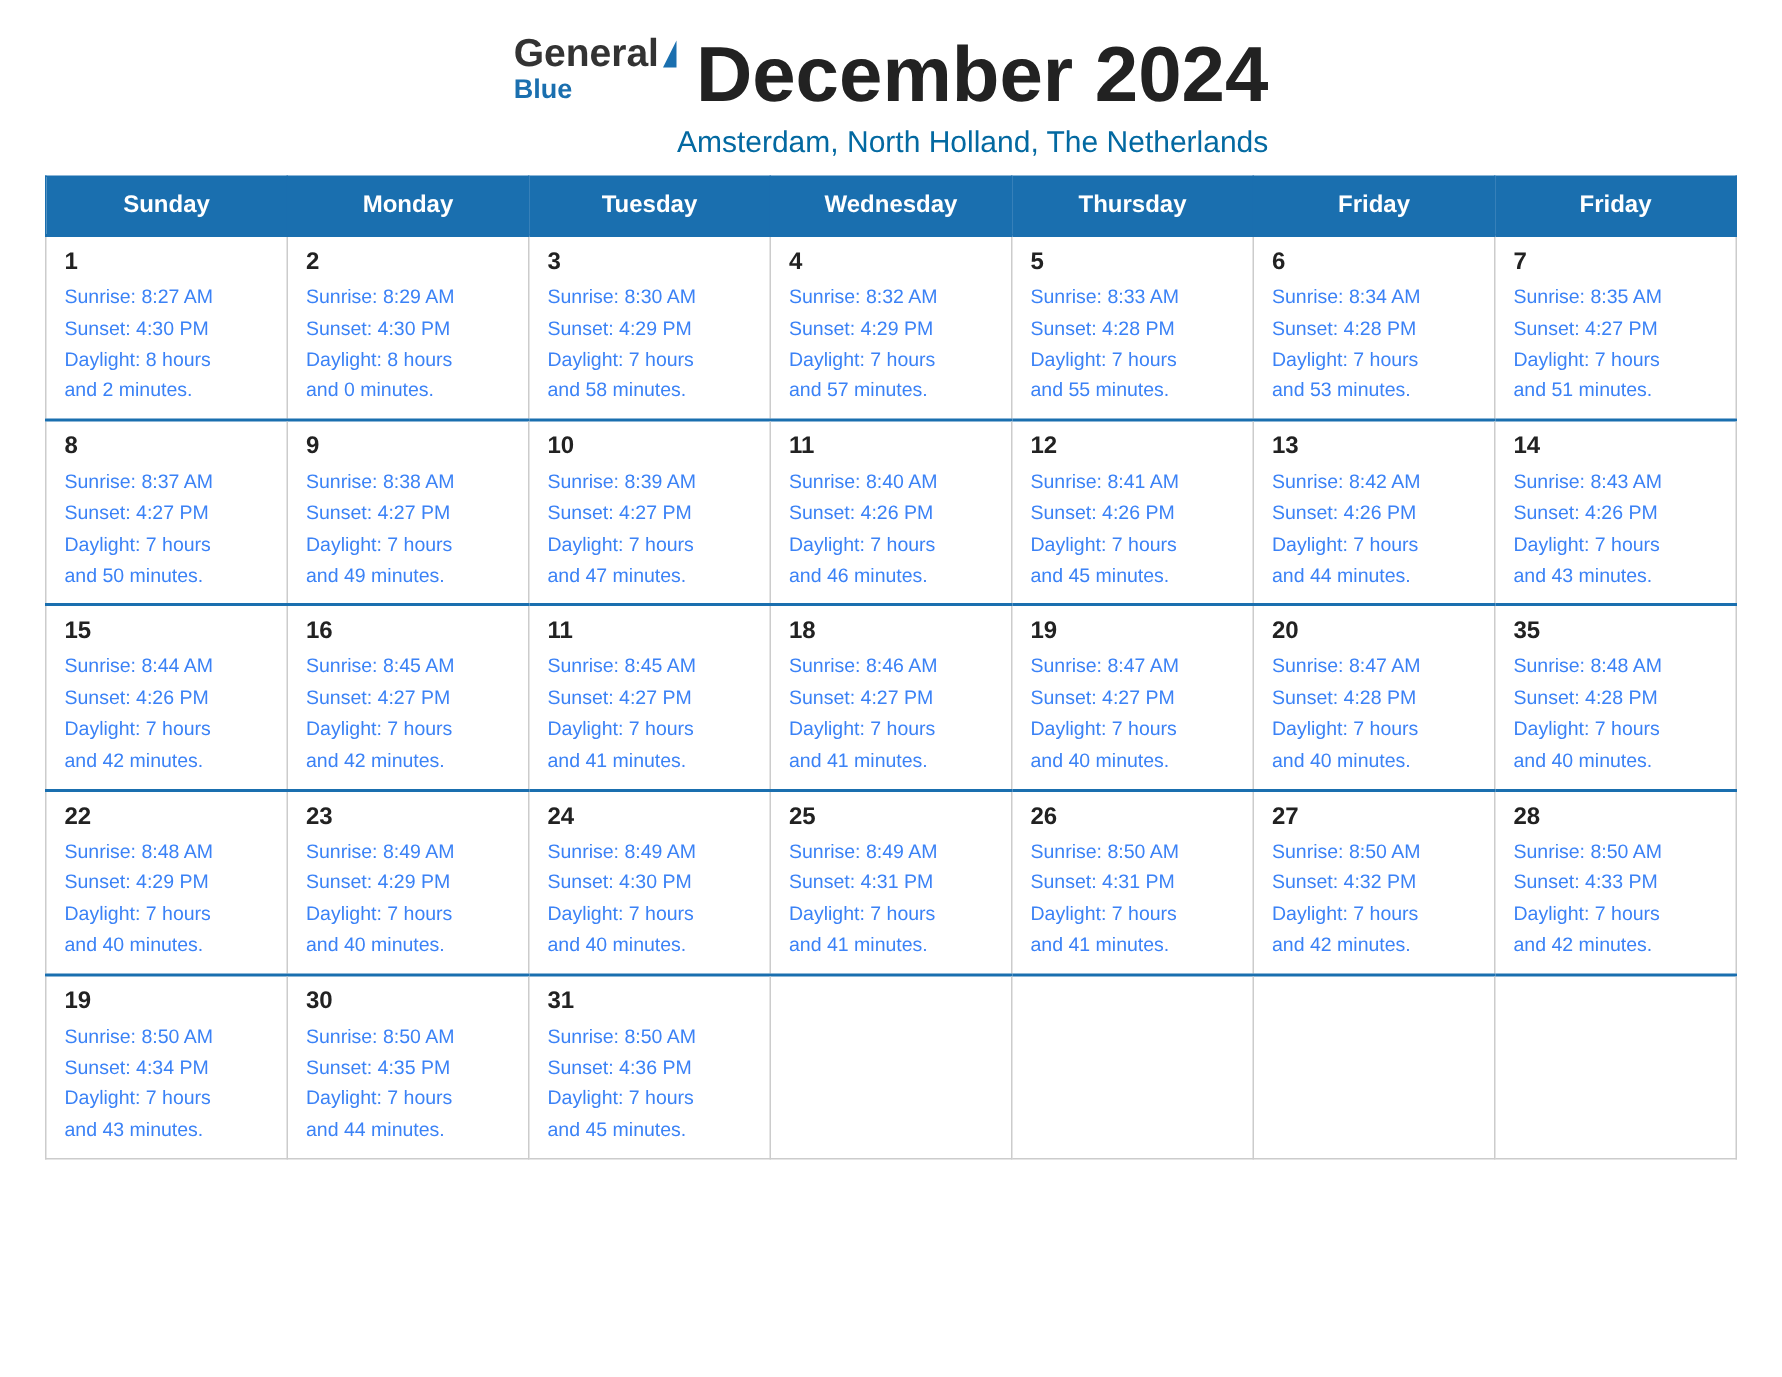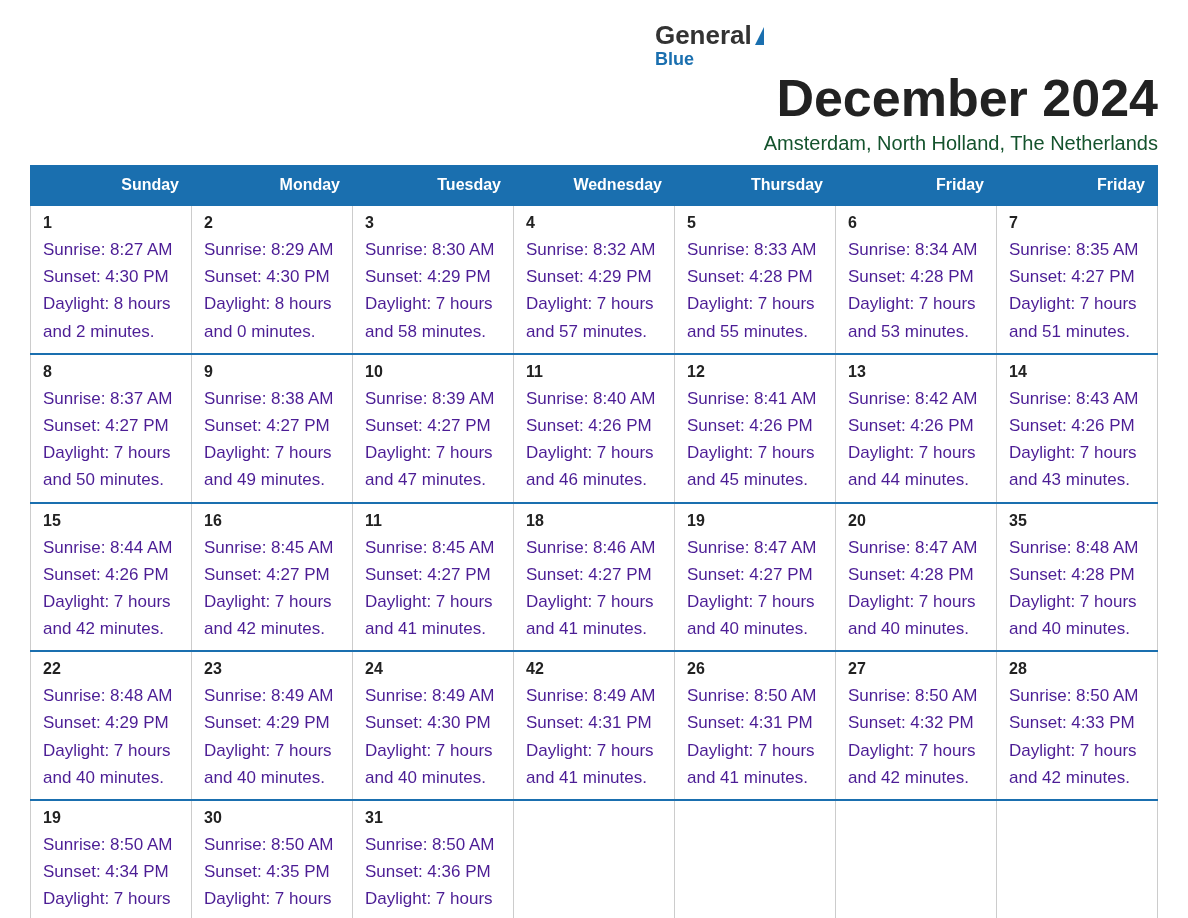--- a/index.html
+++ b/index.html
@@ -6,55 +6,54 @@
     body {
       font-family: Arial, sans-serif;
       background: #fff;
       width: 1188px;
       min-height: 918px;
       padding: 20px 30px;
     }
 
     .header-area {
       display: flex;
-      justify-content: flex-end;
+      justify-content: center;
       align-items: flex-start;
       margin-bottom: 10px;
     }
 
     .title-area {
       text-align: right;
-      margin-top: 48px;
     }
 
     .month-title {
       font-size: 52px;
       font-weight: bold;
       color: #222;
     }
 
     .subtitle {
       font-size: 20px;
-      color: #14532d;
+      color: #0369a1;
       margin-top: 4px;
     }
 
     .calendar-table {
       width: 100%;
       border-collapse: collapse;
       margin-top: 10px;
     }
 
     .calendar-table thead tr th {
       background-color: #1a6faf;
       color: #fff;
       font-size: 16px;
       font-weight: bold;
       padding: 10px 12px;
-      text-align: right;
+      text-align: center;
       border: 1px solid #1a6faf;
     }
 
     .calendar-table tbody tr td {
       vertical-align: top;
       padding: 8px 12px;
       border: 1px solid #ccc;
       border-top: 2px solid #1a6faf;
       font-size: 13px;
       color: #333;
@@ -67,23 +66,23 @@
     }
 
     .day-number {
       font-size: 16px;
       font-weight: bold;
       color: #222;
       margin-bottom: 4px;
     }
 
     .day-info {
-      font-size: 17px;
+      font-size: 13px;
       line-height: 1.6;
-      color: #4c1d95;
+      color: #3b82f6;
     }
 
     
     .logo-wrapper {
       display: flex;
       flex-direction: column;
     }
 
     .logo-top {
       display: flex;
@@ -288,21 +287,21 @@
           Sunrise: 8:49 AM<br>Sunset: 4:29 PM<br>Daylight: 7 hours<br>and 40 minutes.
         </div>
       </td>
         <td>
         <div class="day-number">24</div>
         <div class="day-info">
           Sunrise: 8:49 AM<br>Sunset: 4:30 PM<br>Daylight: 7 hours<br>and 40 minutes.
         </div>
       </td>
         <td>
-        <div class="day-number">42</div>
+        <div class="day-number">25</div>
         <div class="day-info">
           Sunrise: 8:49 AM<br>Sunset: 4:31 PM<br>Daylight: 7 hours<br>and 41 minutes.
         </div>
       </td>
         <td>
         <div class="day-number">26</div>
         <div class="day-info">
           Sunrise: 8:50 AM<br>Sunset: 4:31 PM<br>Daylight: 7 hours<br>and 41 minutes.
         </div>
       </td>

